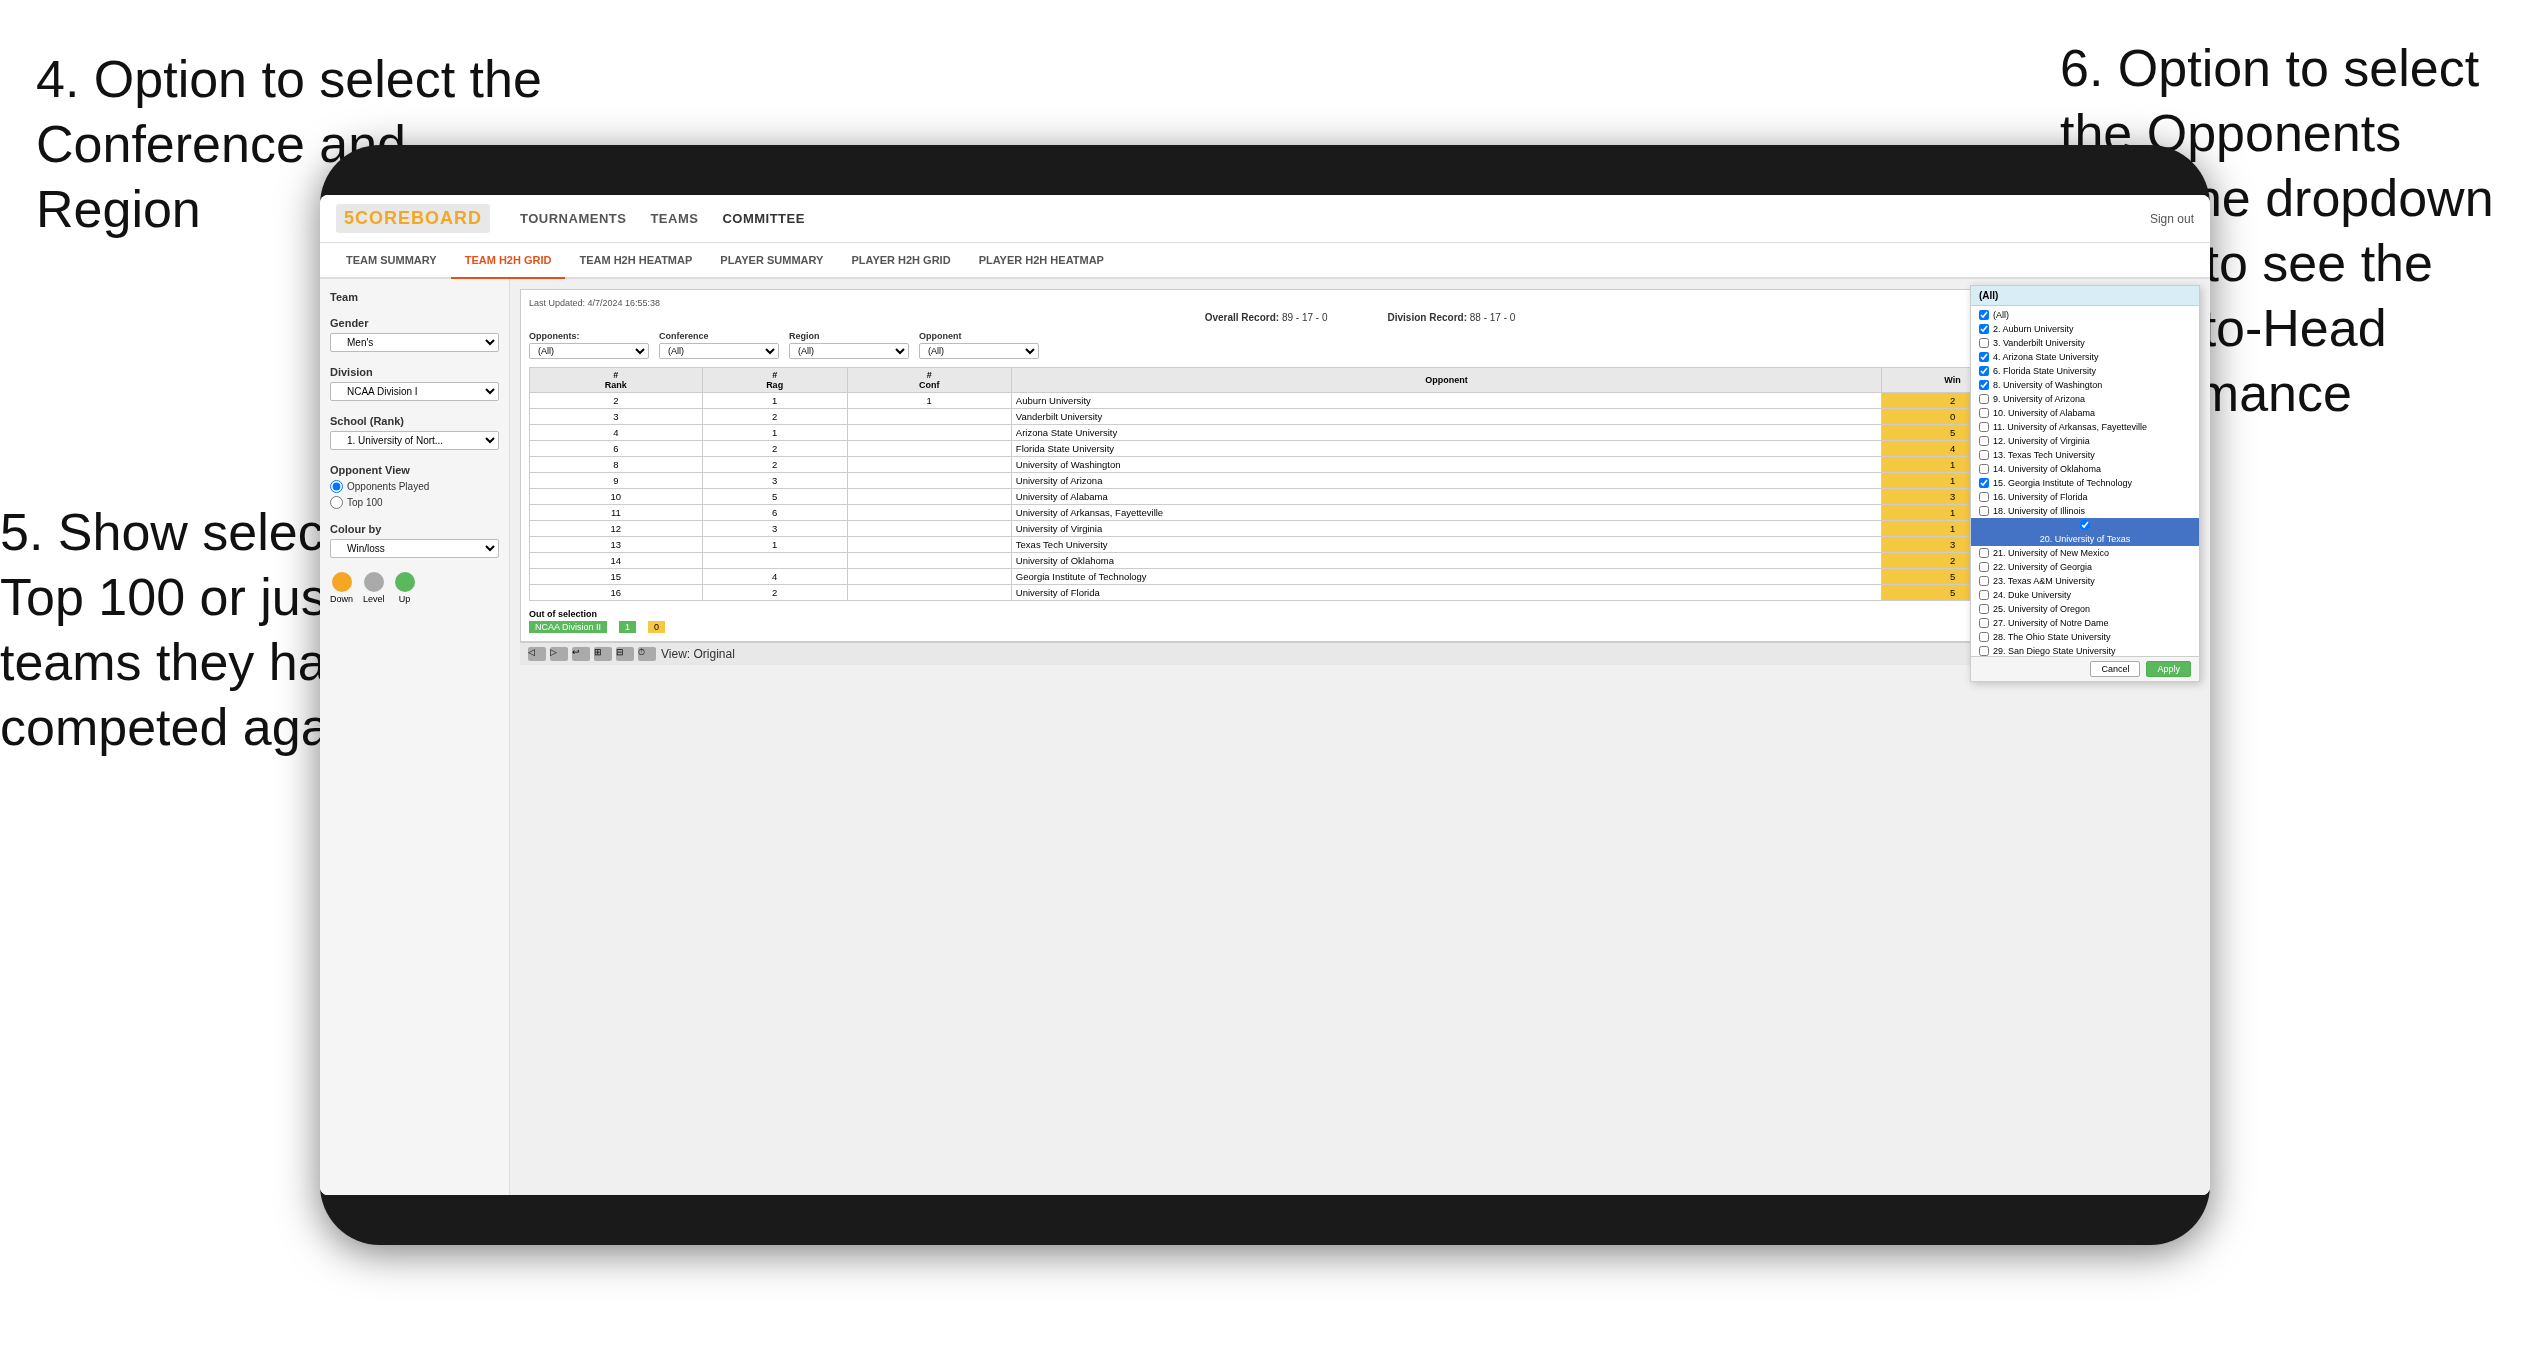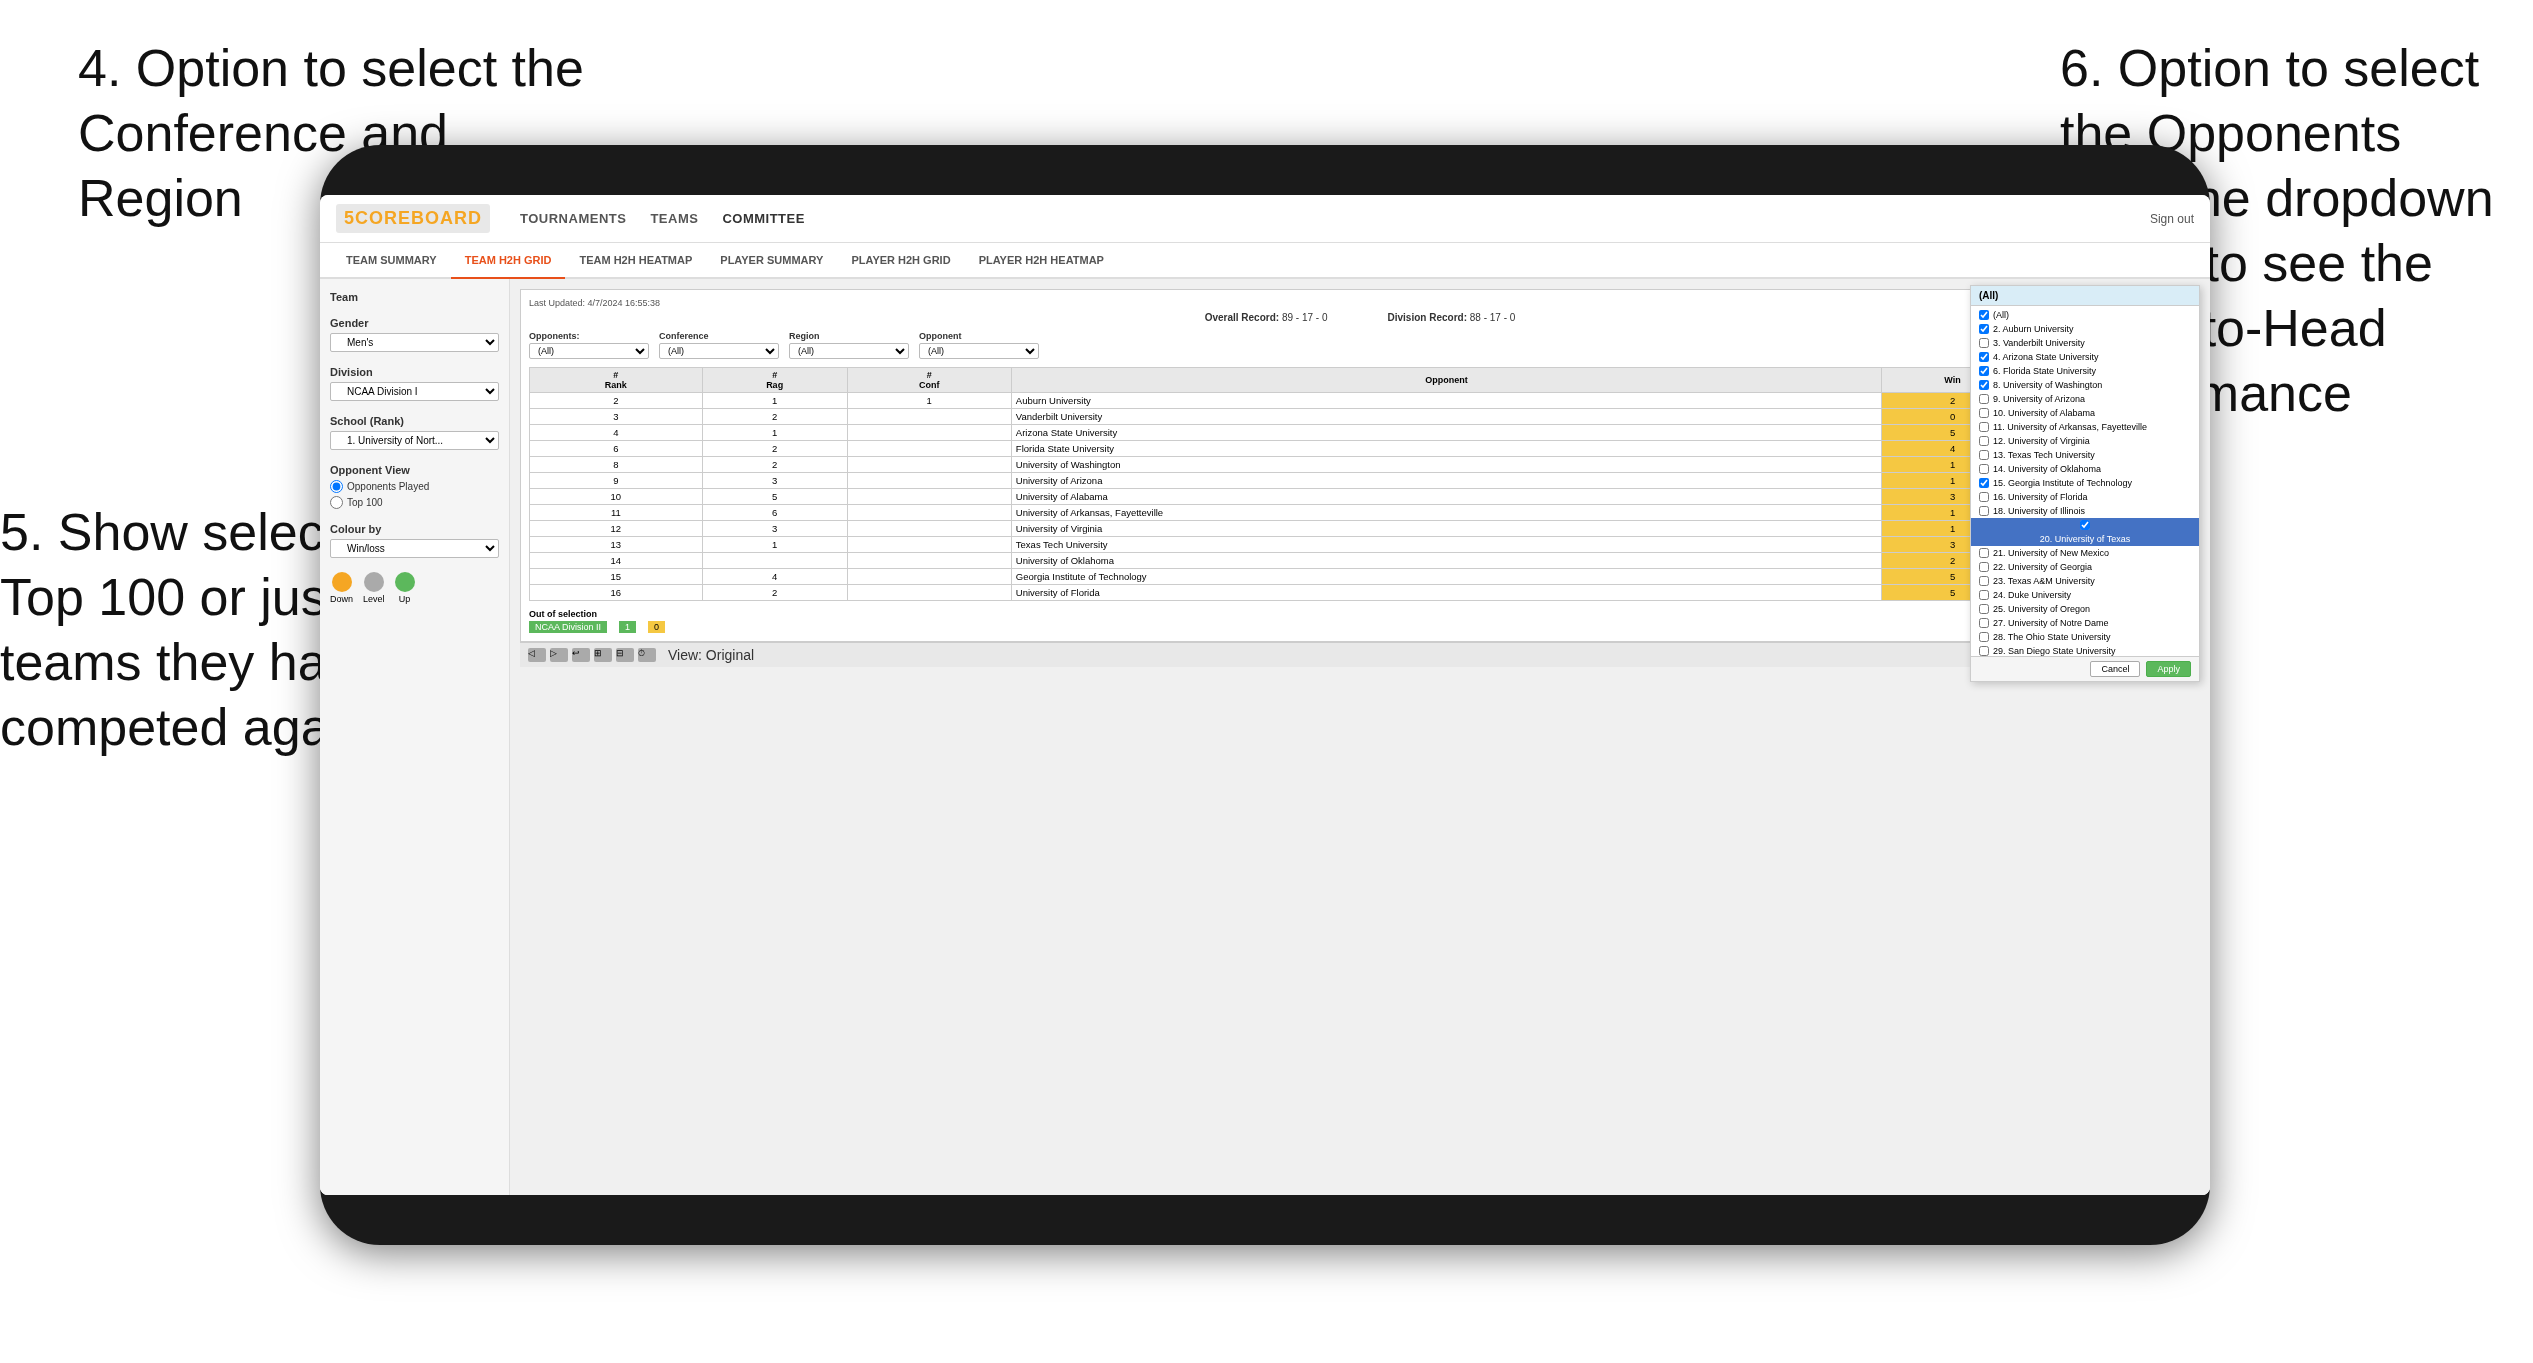--- a/index.html
+++ b/index.html
@@ -14,21 +14,21 @@
 
     
     .annotation {
       position: absolute;
       font-size: 52px;
       font-weight: 400;
       color: #111;
       line-height: 1.25;
     }
 
-    #ann1 { top: 36px; left: 36px; width: 520px; margin-left: 42px; }
+    #ann1 { top: 47px; left: 36px; width: 520px; }
     #ann6 { top: 36px; left: 2060px; width: 450px; }
     #ann5 { top: 500px; left: 0px; width: 480px; }
 
     
     .arrow-svg {
       position: absolute;
       top: 0; left: 0;
       width: 2533px;
       height: 1363px;
       pointer-events: none;
@@ -301,21 +301,21 @@
     }
 
     .tb-icon {
       width: 18px;
       height: 14px;
       background: #aaa;
       border-radius: 2px;
       display: inline-block;
     }
 
-    .view-label { font-size: 14px; color: #333; margin-left: 8px; }
+    .view-label { font-size: 12px; color: #333; margin-left: 1px; }
 
     
     .dropdown-overlay {
       position: absolute;
       right: 10px;
       top: 90px;
       width: 230px;
       background: #fff;
       border: 1px solid #ccc;
       box-shadow: 2px 2px 8px rgba(0,0,0,0.2);

